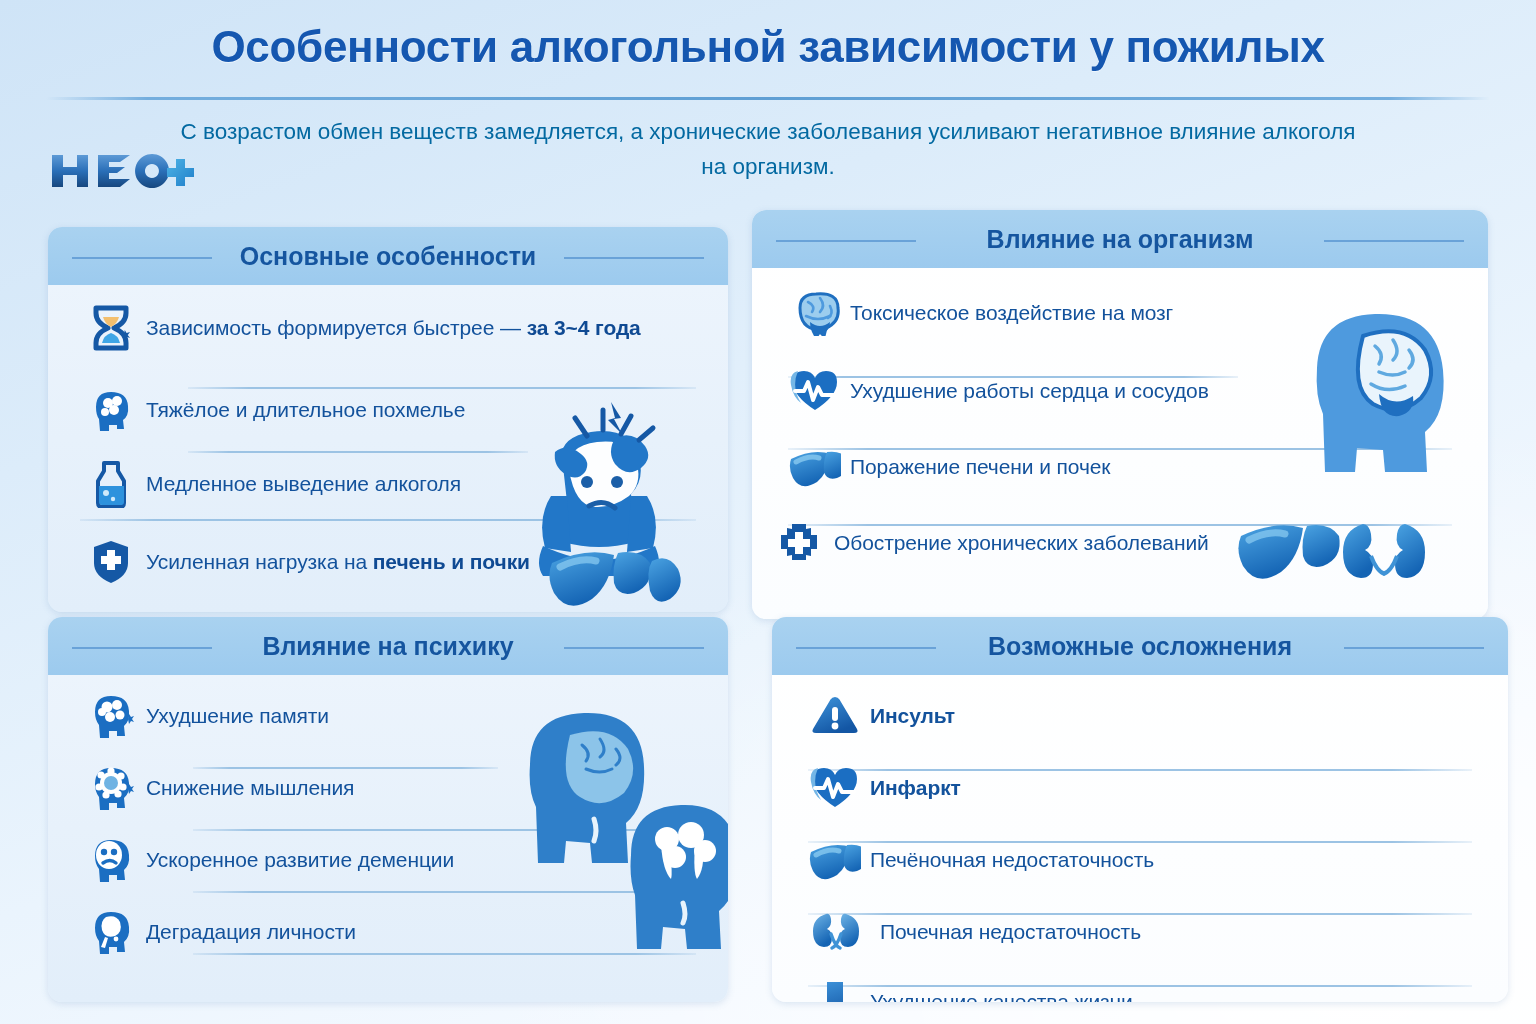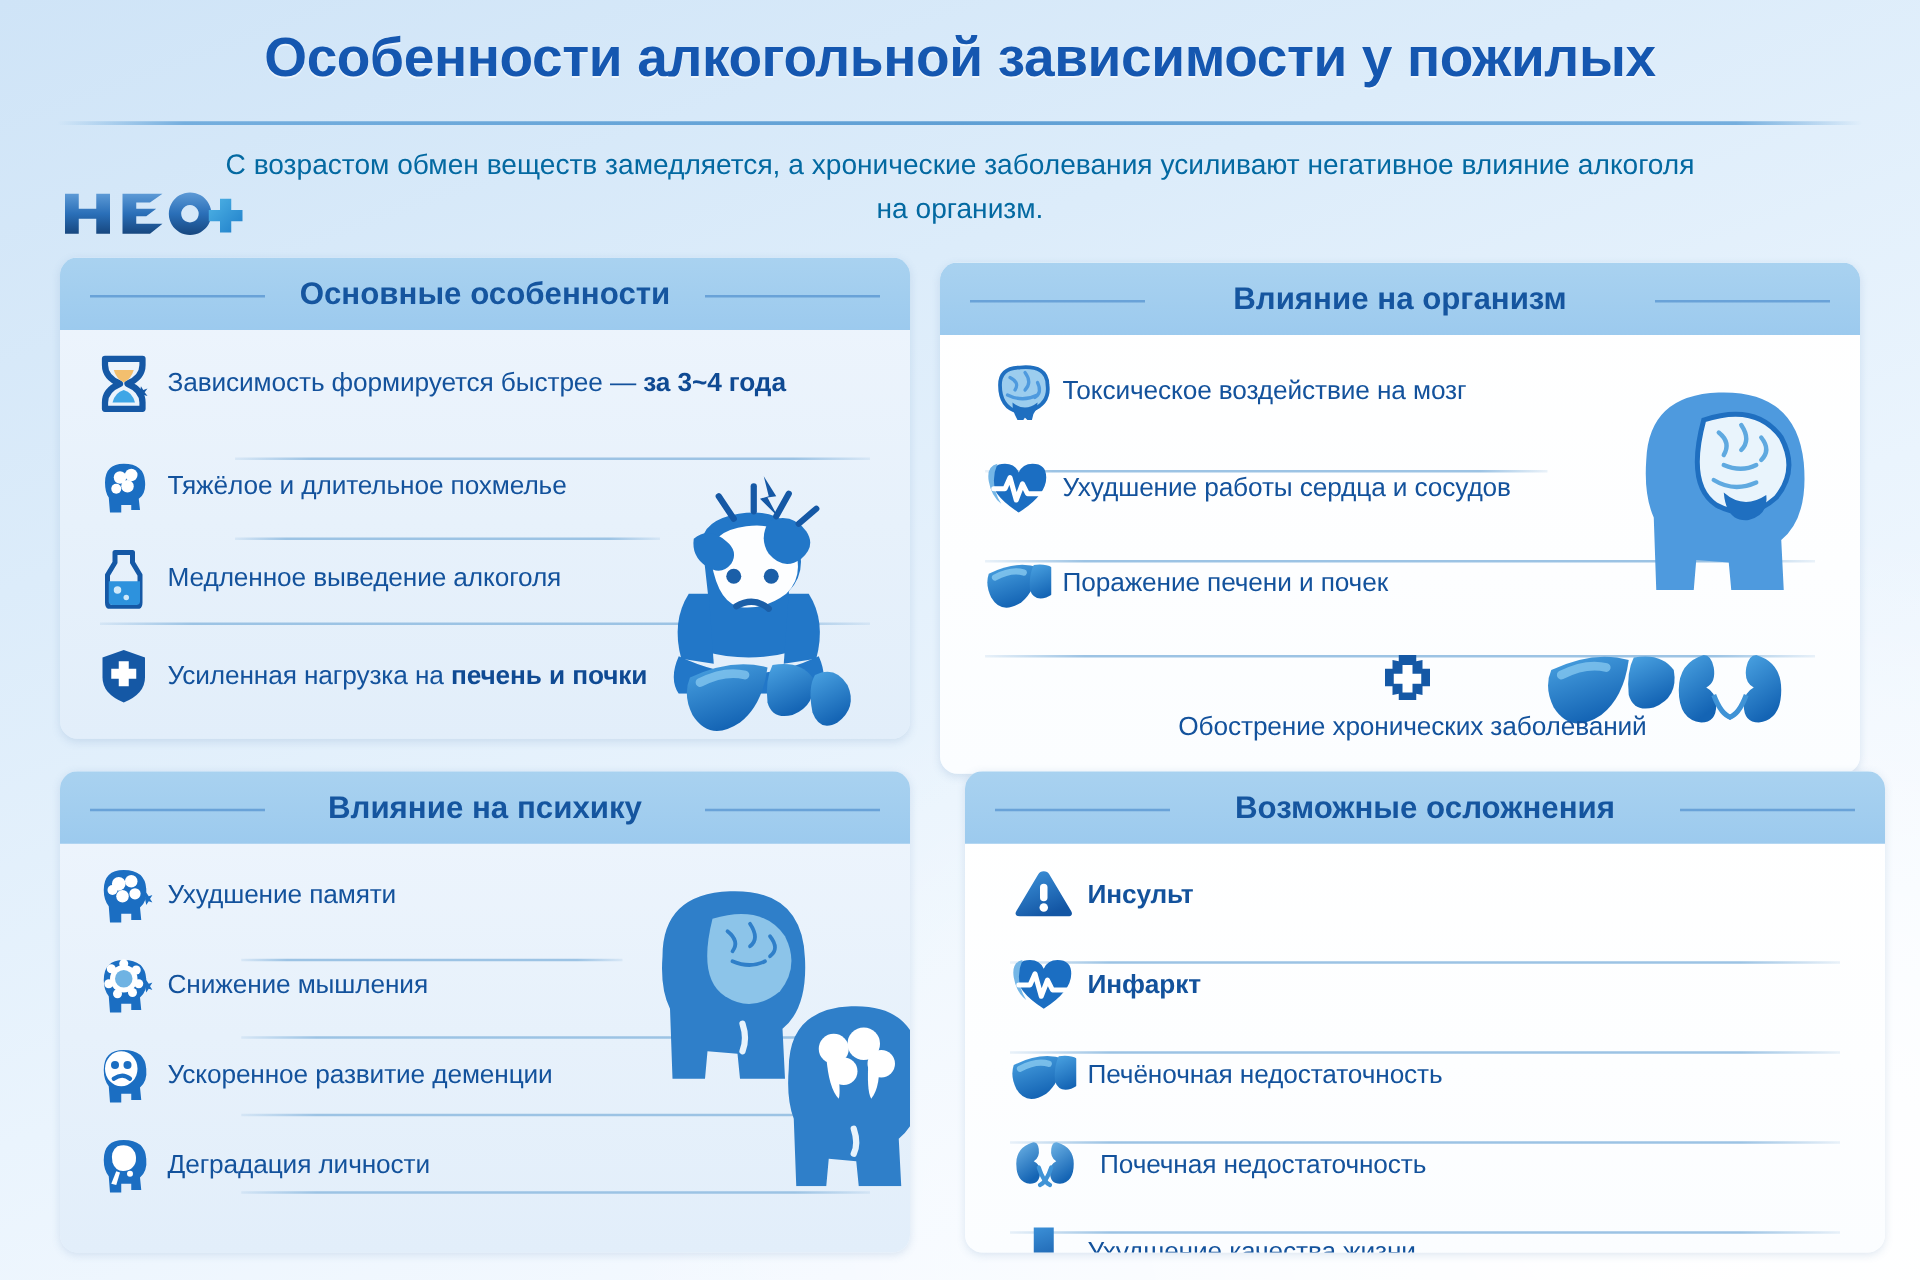--- a/index.html
+++ b/index.html
@@ -56,39 +56,39 @@
   .card-head .hline{
     position:absolute;top:52%;height:2px;background:#5f9ad3;opacity:.85;z-index:1;
   }
   .card-head .hline.l{left:24px;width:140px;}
   .card-head .hline.r{right:24px;width:140px;}
 
   .card-body{position:relative;padding:0;height:calc(100% - 58px);}
 
   .row{
     position:relative;display:flex;align-items:center;
-    padding-left:24px;z-index:3;
+    padding-left:36px;z-index:3;
   }
   .row .ico{
     width:54px;min-width:54px;height:54px;
     display:flex;align-items:center;justify-content:center;
     margin-right:8px;
   }
   .row .label{
     font-size:21px;color:#13529c;letter-spacing:-.1px;white-space:nowrap;
   }
   .row .label b{font-weight:bold;color:#0f4a93;}
   .sep{
     position:absolute;height:1.5px;z-index:1;
     background:linear-gradient(to right,rgba(120,170,215,.15) 0%,#9cc3e4 12%,#9cc3e4 88%,rgba(120,170,215,.15) 100%);
   }
   .art{position:absolute;z-index:2;pointer-events:none;}
 
   
-  #card-main   {left:48px; top:206px; width:680px; height:385px;}
+  #card-main   {left:48px; top:227px; width:680px; height:385px;}
   #card-body-eff{left:752px;top:210px; width:736px; height:409px;}
   #card-psyche {left:48px; top:617px; width:680px; height:385px;}
   #card-compl  {left:772px;top:617px; width:736px; height:385px;}
 </style>
 </head>
 <body>
 
 <div class="sheet">
 
   <div class="title">Особенности алкогольной зависимости у пожилых</div>
@@ -293,21 +293,21 @@
               </defs>
             <path d="M2 13 q22-11 40-5 q-3 19-14 28 q-16 10-24-4 q-5-10-2-19 Z" fill="url(#lvC)"></path>
             <path d="M44 6 q14-2 20 7 q3 14-10 19 q-10 3-13-6 q-1-12 3-20 Z" fill="url(#lvC)" transform="translate(-6,0)"></path>
             <path d="M7 16 q13-7 23-4" stroke="#8dcdf2" stroke-width="5" fill="none" stroke-linecap="round" opacity=".75"></path>
           </svg>
         </span>
         <span class="label"><span>Поражение печени и почек</span></span>
       </div>
       <div class="sep" style="left:36px;right:36px;top:238px;"></div>
 
-      <div class="row" style="margin-top:22px;padding-left:20px;flex-direction:column;">
+      <div class="row" style="margin-top:22px;padding-left:20px;">
         <span class="ico">
           <svg width="44" height="44" viewBox="0 0 44 44">
             <path d="M15 3 h14 v5 l5-1 v7 h6 v14 h-6 v7 l-5-1 v5 H15 v-5 l-5 1 v-7 H4 V14 h6 V7 l5 1 Z" fill="#1558a5"></path>
             <path d="M18 11 h8 v7 h7 v8 h-7 v7 h-8 v-7 h-7 v-8 h7 Z" fill="#ffffff"></path>
           </svg>
         </span>
         <span class="label"><span>Обострение хронических заболеваний</span></span>
       </div>
     </div>
   </div>

